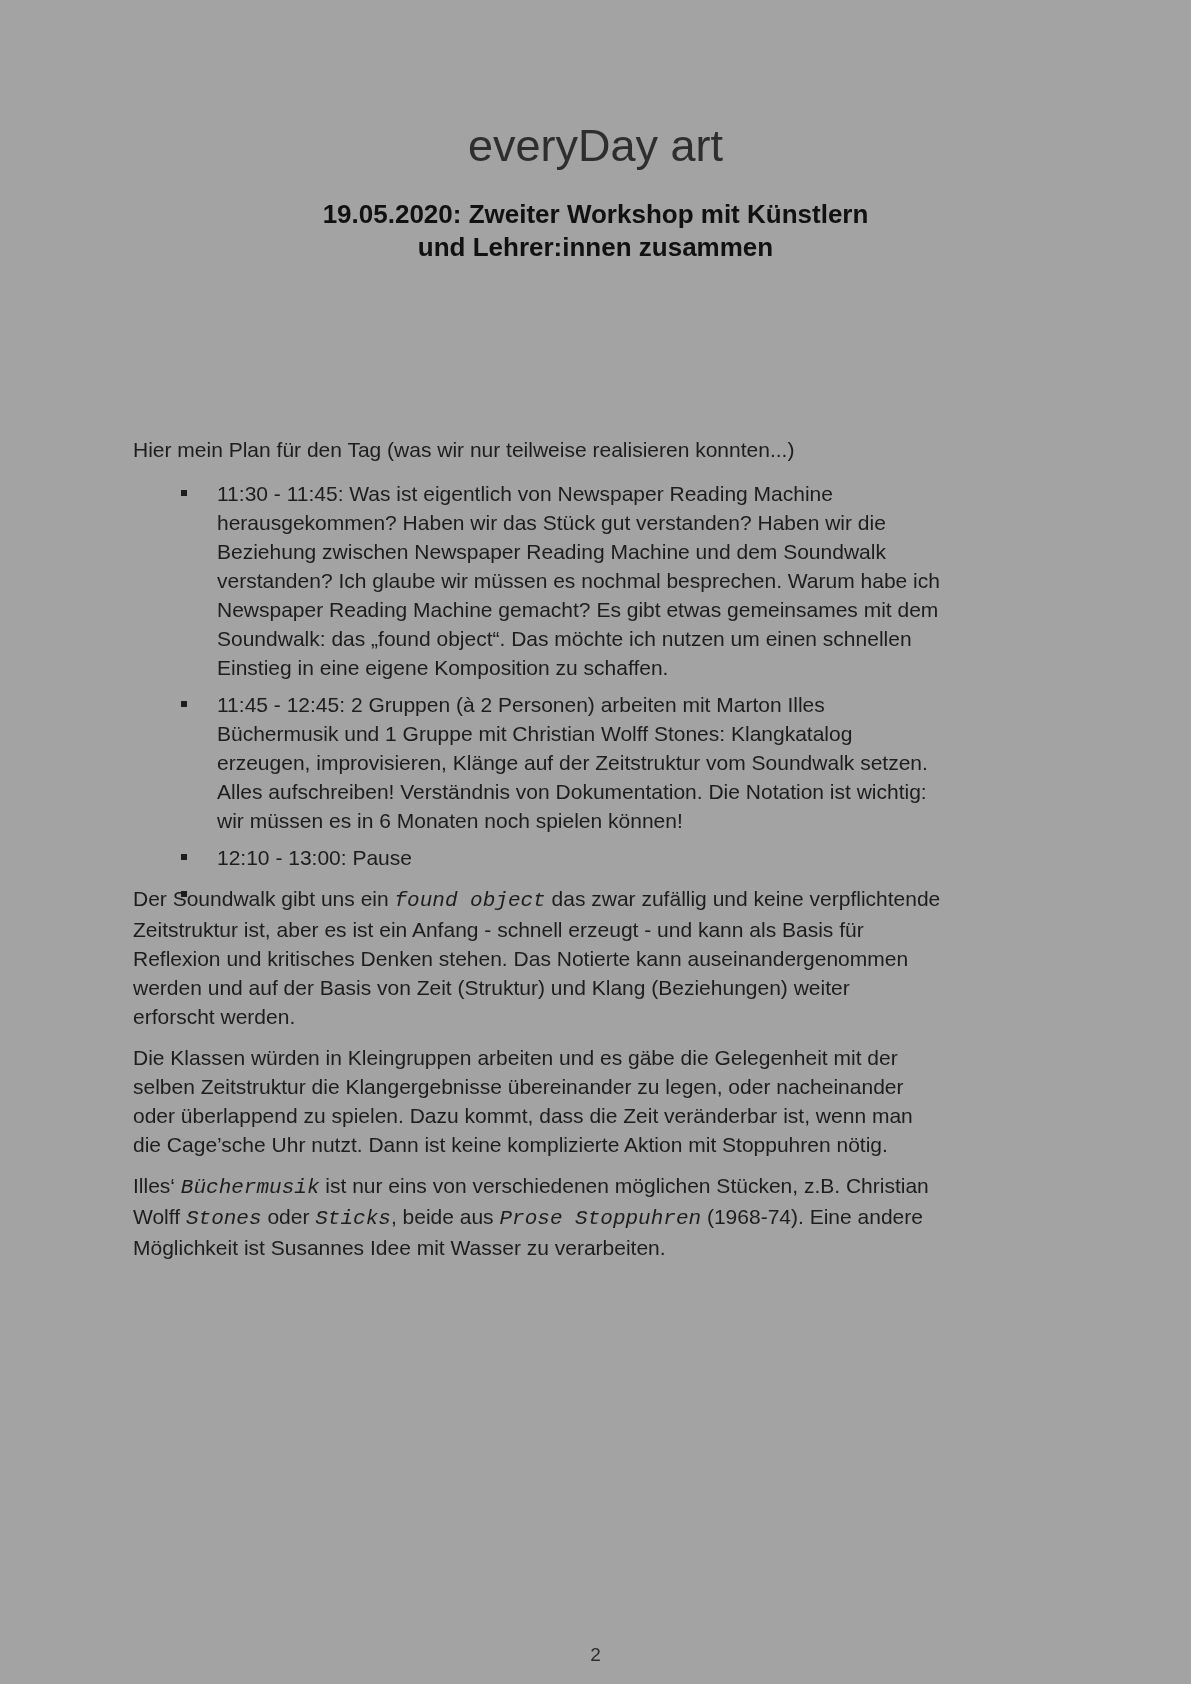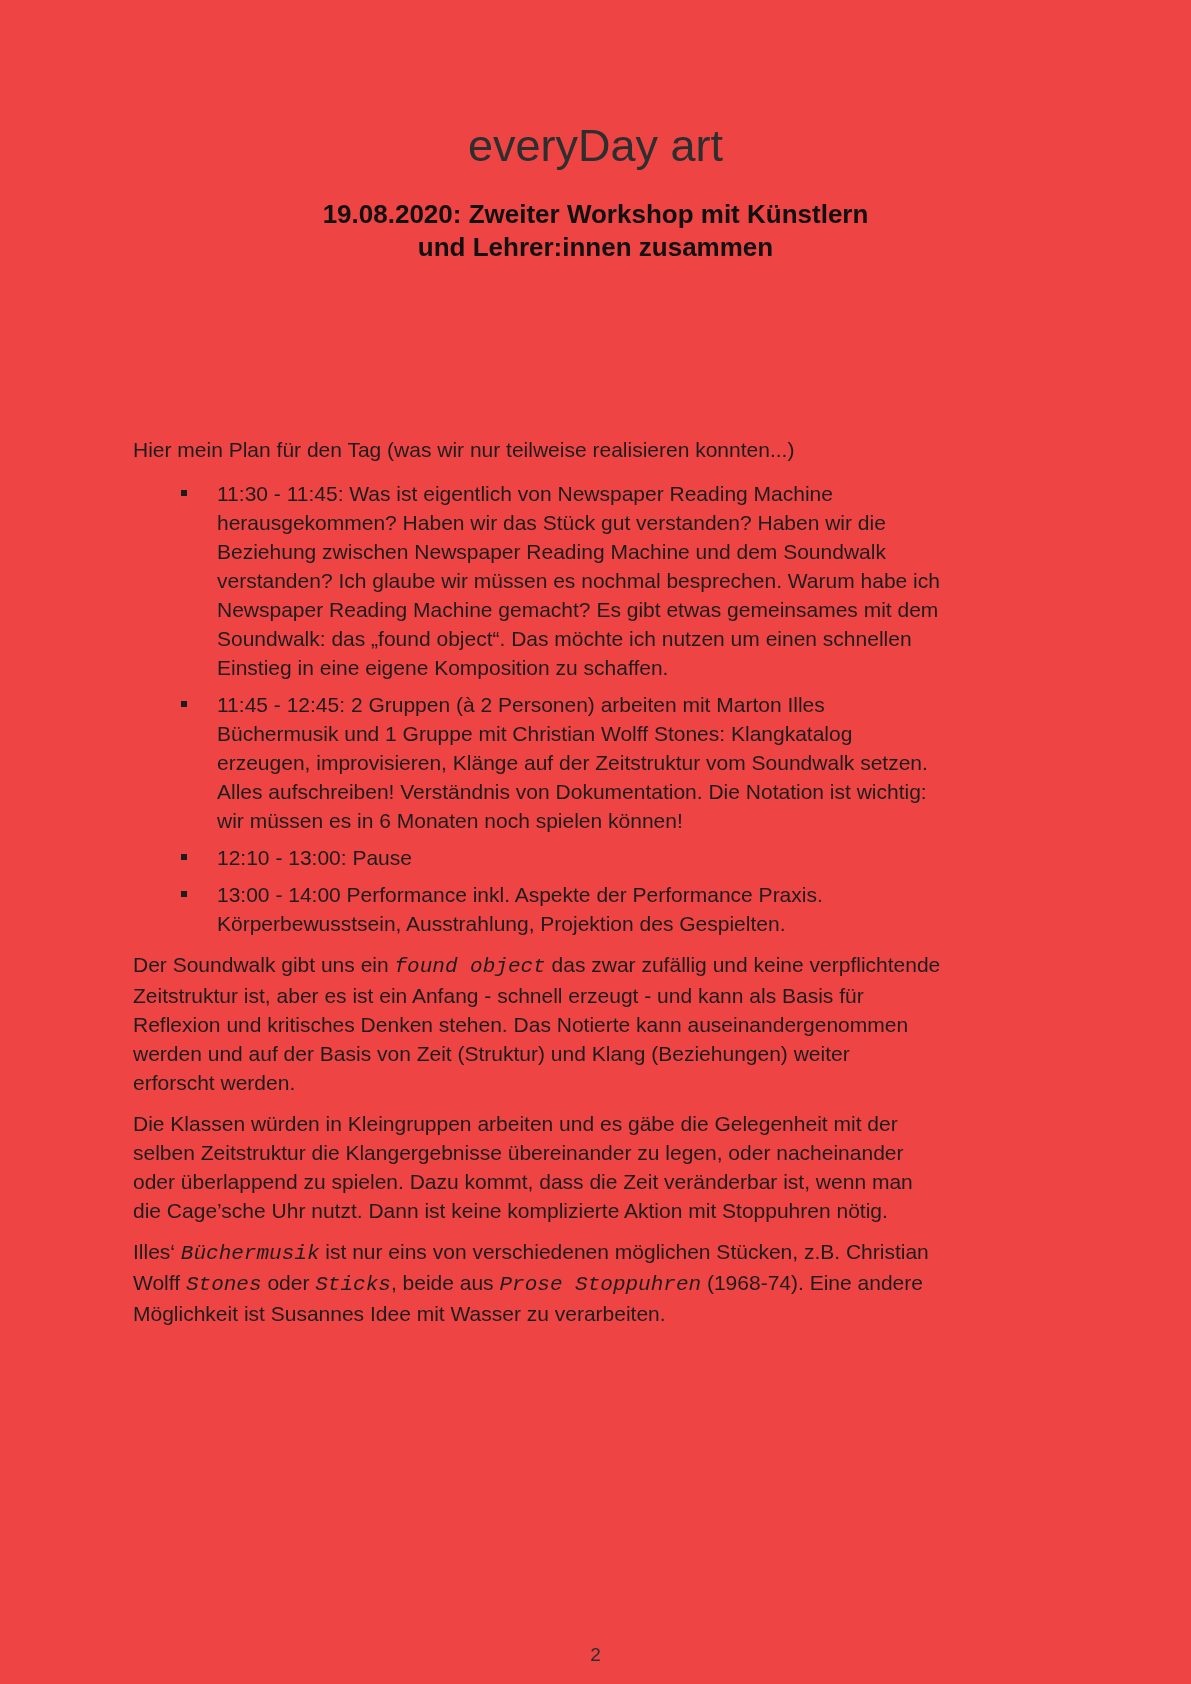--- a/index.html
+++ b/index.html
@@ -1,20 +1,20 @@
 <!DOCTYPE html>
 <html><head>
 <meta charset="utf-8">
 <style>
   html, body { margin:0; padding:0; background:#ffffff; }
   .page {
     position:relative;
     width:1191px;
     height:1684px;
-    background:#ef4444;
+    background:#a3a3a3;
     color:#1d1d1d;
     font-family:"Liberation Sans","DejaVu Sans",sans-serif;
     overflow:hidden;
     margin:0 auto;
   }
   .content { padding:121px 133px 0 133px; }
   .doc-title {
     font-size:45px;
     font-weight:normal;
     text-align:center;
@@ -79,39 +79,38 @@
     font-size:19px;
     color:#2e2e2e;
   }
 </style>
 </head>
 <body>
 
 <div class="page">
   <div class="content">
     <h1 class="doc-title">everyDay art</h1>
-    <h2 class="heading">19.08.2020: Zweiter Workshop mit Künstlern
+    <h2 class="heading">19.05.2020: Zweiter Workshop mit Künstlern
 und Lehrer:innen zusammen</h2>
     <p class="intro">Hier mein Plan für den Tag (was wir nur teilweise realisieren konnten...)</p>
     <ul class="bullets">
         <li class="bullet-item"><span class="bullet-marker"></span><span>11:30 - 11:45: Was ist eigentlich von Newspaper Reading Machine
 herausgekommen? Haben wir das Stück gut verstanden? Haben wir die
 Beziehung zwischen Newspaper Reading Machine und dem Soundwalk
 verstanden? Ich glaube wir müssen es nochmal besprechen. Warum habe ich
 Newspaper Reading Machine gemacht? Es gibt etwas gemeinsames mit dem
 Soundwalk: das „found object“. Das möchte ich nutzen um einen schnellen
 Einstieg in eine eigene Komposition zu schaffen.</span></li>
         <li class="bullet-item"><span class="bullet-marker"></span><span>11:45 - 12:45: 2 Gruppen (à 2 Personen) arbeiten mit Marton Illes
 Büchermusik und 1 Gruppe mit Christian Wolff Stones: Klangkatalog
 erzeugen, improvisieren, Klänge auf der Zeitstruktur vom Soundwalk setzen.
 Alles aufschreiben! Verständnis von Dokumentation. Die Notation ist wichtig:
 wir müssen es in 6 Monaten noch spielen können!</span></li>
         <li class="bullet-item"><span class="bullet-marker"></span><span>12:10 - 13:00: Pause</span></li>
-        <li class="bullet-item"><span class="bullet-marker"></span><span>13:00 - 14:00 Performance inkl. Aspekte der Performance Praxis.
-Körperbewusstsein, Ausstrahlung, Projektion des Gespielten.</span></li>
+        <li class="bullet-item"><span class="bullet-marker"></span></li>
       </ul>
     <div>
         <p class="body-para"><span>Der Soundwalk gibt uns ein </span><span class="italic">found object</span><span> das zwar zufällig und keine verpflichtende
 Zeitstruktur ist, aber es ist ein Anfang - schnell erzeugt - und kann als Basis für
 Reflexion und kritisches Denken stehen. Das Notierte kann auseinandergenommen
 werden und auf der Basis von Zeit (Struktur) und Klang (Beziehungen) weiter
 erforscht werden.</span></p>
         <p class="body-para"><span>Die Klassen würden in Kleingruppen arbeiten und es gäbe die Gelegenheit mit der
 selben Zeitstruktur die Klangergebnisse übereinander zu legen, oder nacheinander
 oder überlappend zu spielen. Dazu kommt, dass die Zeit veränderbar ist, wenn man

